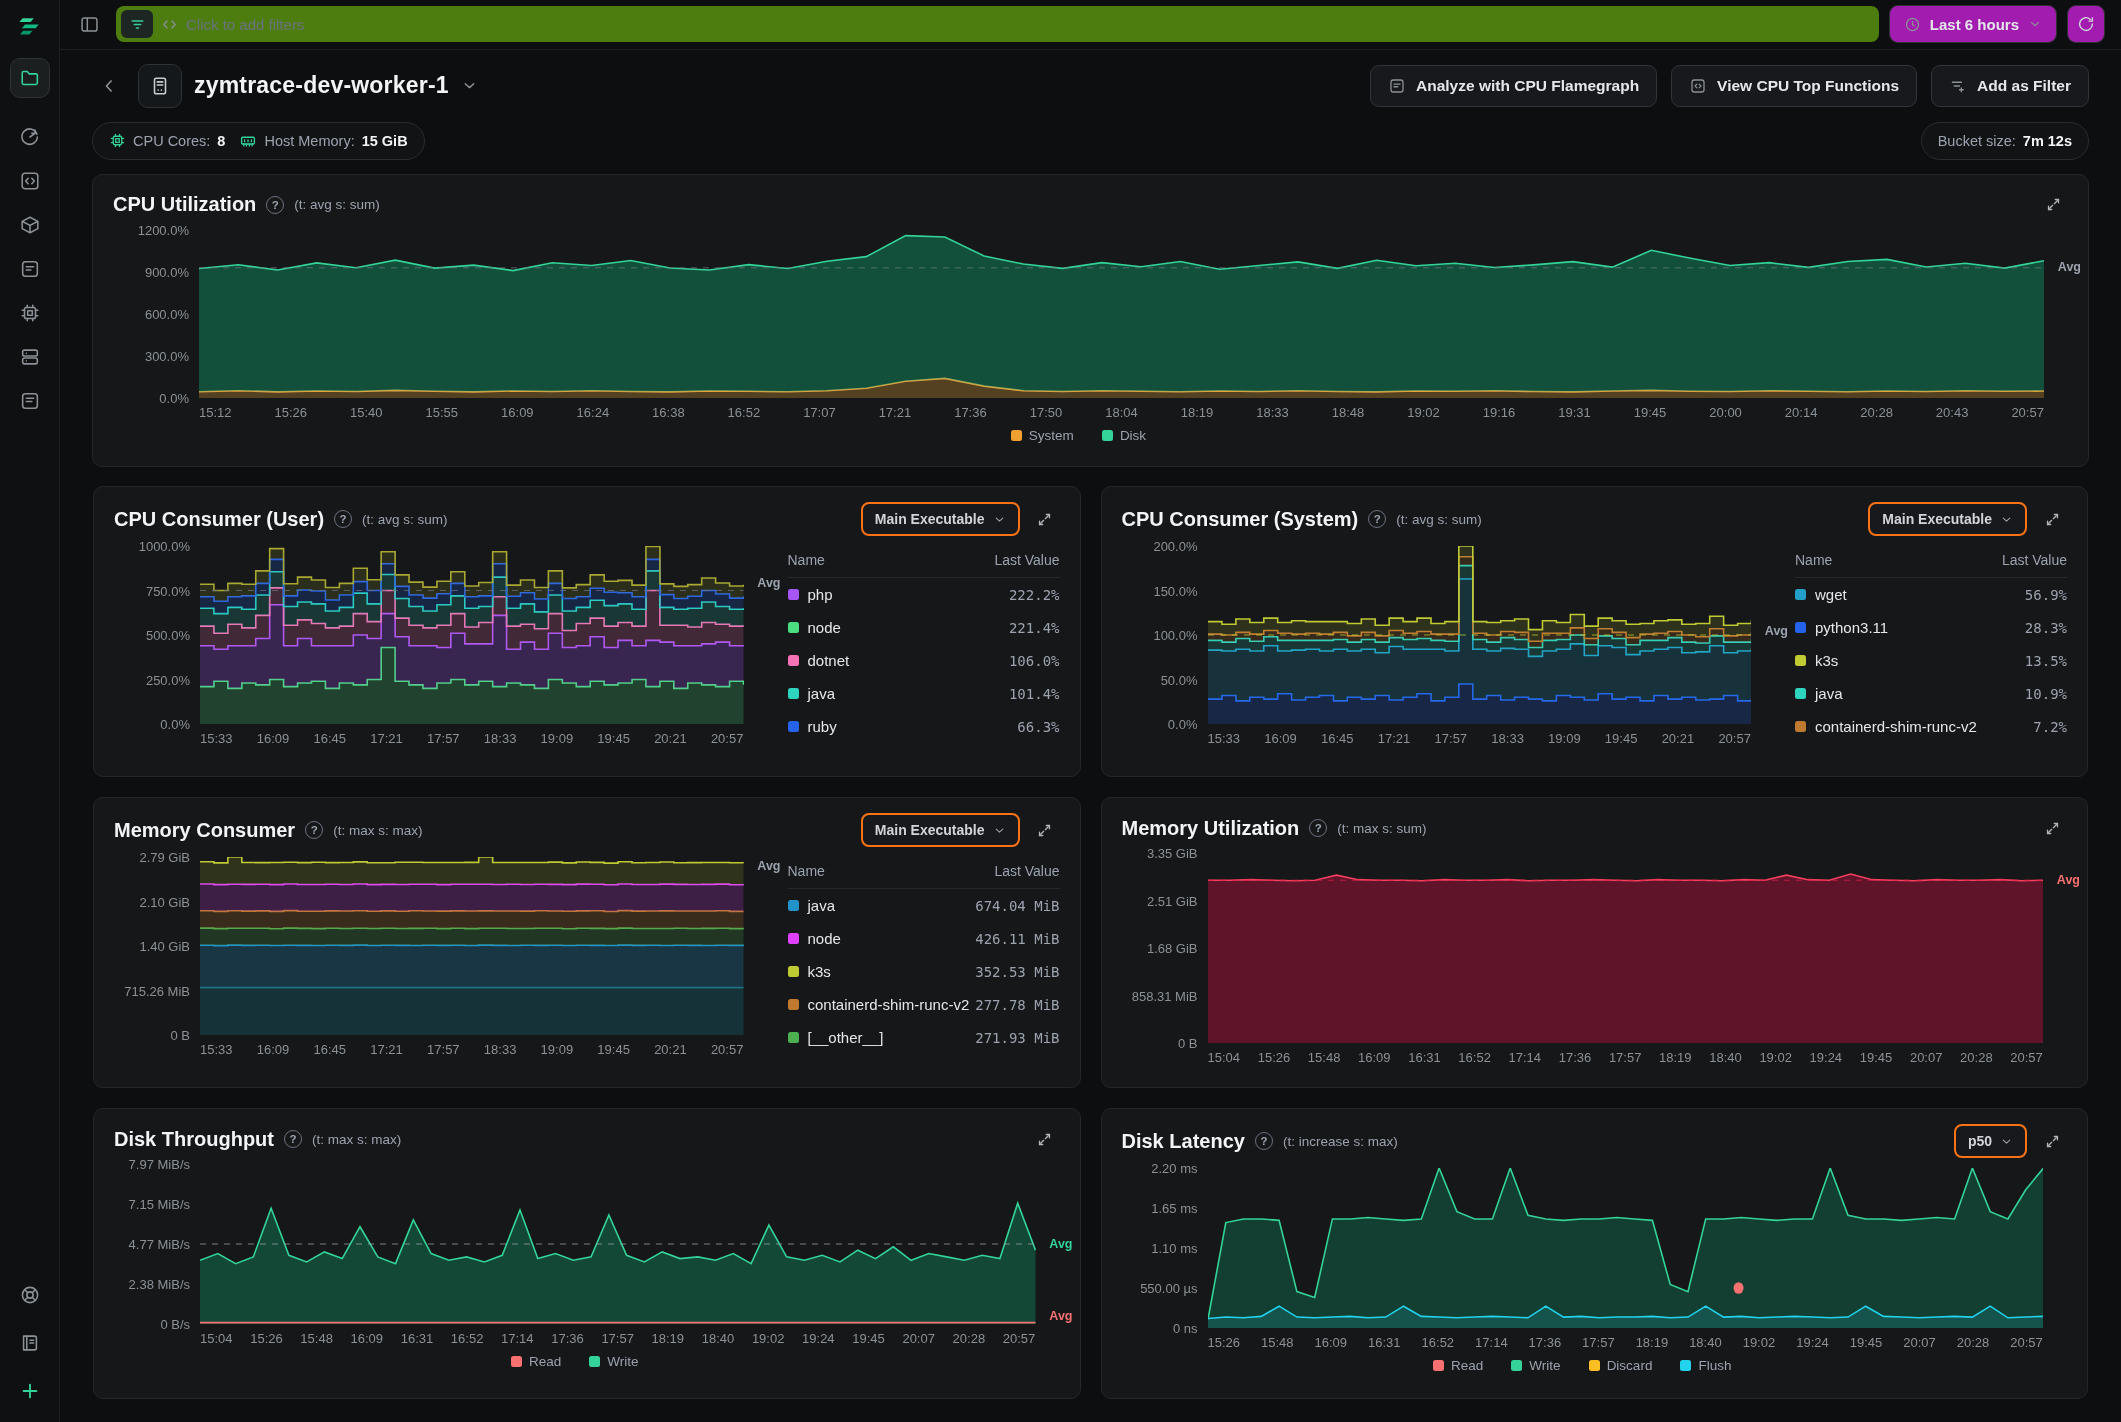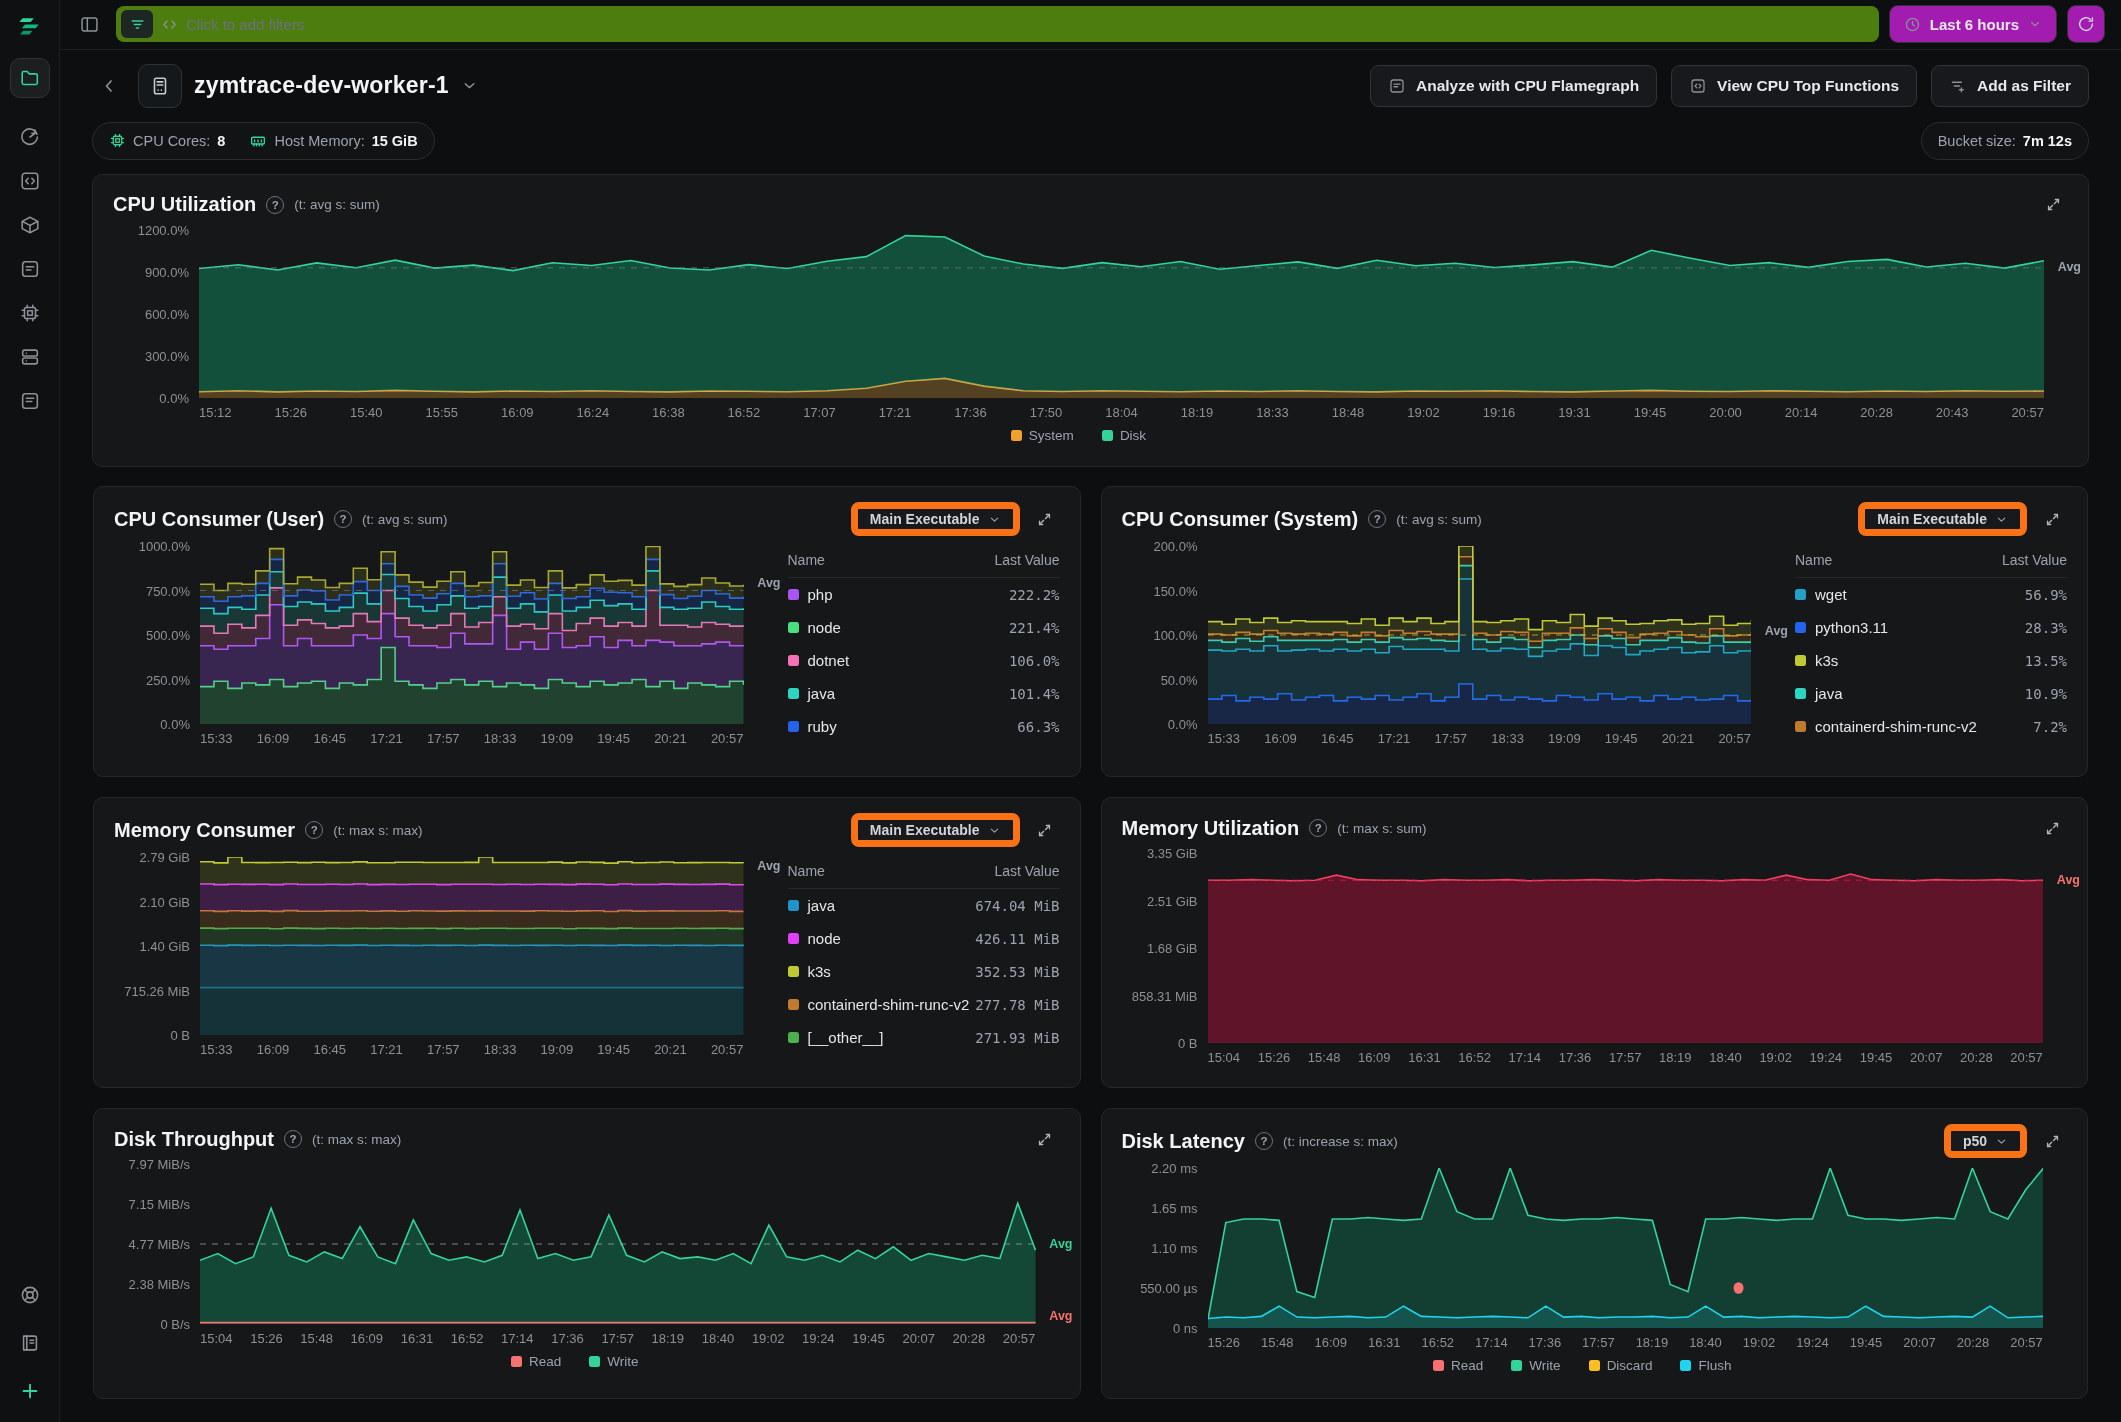--- a/index.html
+++ b/index.html
@@ -61,21 +61,21 @@
   .page-title { font-size:23px; font-weight:700; color:#f3f4f6; letter-spacing:.2px; }
   .hd-actions { margin-left:auto; display:flex; gap:14px; }
   .action-btn {
     height:42px; display:inline-flex; align-items:center; gap:10px; padding:0 17px;
     background:#17191c; border:1px solid #30343a; border-radius:9px;
     color:#e5e7eb; font-size:15.5px; font-weight:600;
   }
 
   .chips-row { display:flex; justify-content:space-between; align-items:center; padding:14px 32px 0; }
   .chip {
-    height:38px; display:inline-flex; align-items:center; gap:24px; padding:0 16px;
+    height:38px; display:inline-flex; align-items:center; gap:14px; padding:0 16px;
     border:1px solid #2a2d30; border-radius:20px; background:#111315; font-size:14.5px; color:#9ca3af;
   }
   .chip b { color:#f3f4f6; font-weight:700; }
   .chip .grp { display:inline-flex; align-items:center; gap:7px; }
 
   
   .panel {
     background:#151718; border:1px solid #242729; border-radius:10px;
     margin:0 32px; overflow:hidden;
   }
@@ -88,21 +88,21 @@
   .panel-head { display:flex; align-items:center; gap:10px; padding:15px 20px 6px; }
   .panel-title { font-size:20px; font-weight:700; color:#f3f4f6; }
   .help-badge {
     width:18px; height:18px; border:1.4px solid #6b7280; border-radius:50%;
     color:#9ca3af; font-size:11.5px; font-weight:700; display:inline-flex; align-items:center; justify-content:center;
   }
   .panel-help { color:#9ca3af; font-size:13.5px; }
   .spacer { flex:1; }
   .dropdown {
     height:34px; display:inline-flex; align-items:center; gap:8px; padding:0 12px;
-    border:7px solid #f97316; border-radius:8px; background:#17191c; color:#d1d5db; font-size:14px; font-weight:600;
+    border:2px solid #f97316; border-radius:8px; background:#17191c; color:#d1d5db; font-size:14px; font-weight:600;
   }
   .expand-btn { width:30px; height:30px; display:flex; align-items:center; justify-content:center; color:#aeb4ba; }
 
   .chart-block { padding:4px 44px 0 20px; }
   .chart-row { display:flex; }
   .yaxis { position:relative; width:86px; flex:0 0 auto; }
   .yaxis span { position:absolute; right:10px; transform:translateY(-50%); white-space:nowrap; color:#8b9196; font-size:13px; }
   .plot { position:relative; flex:1; min-width:0; }
   .plot svg { position:absolute; inset:0; width:100%; height:100%; }
   .avg-lbl { position:absolute; right:-37px; transform:translateY(-50%); font-size:12.5px; font-weight:600; }

